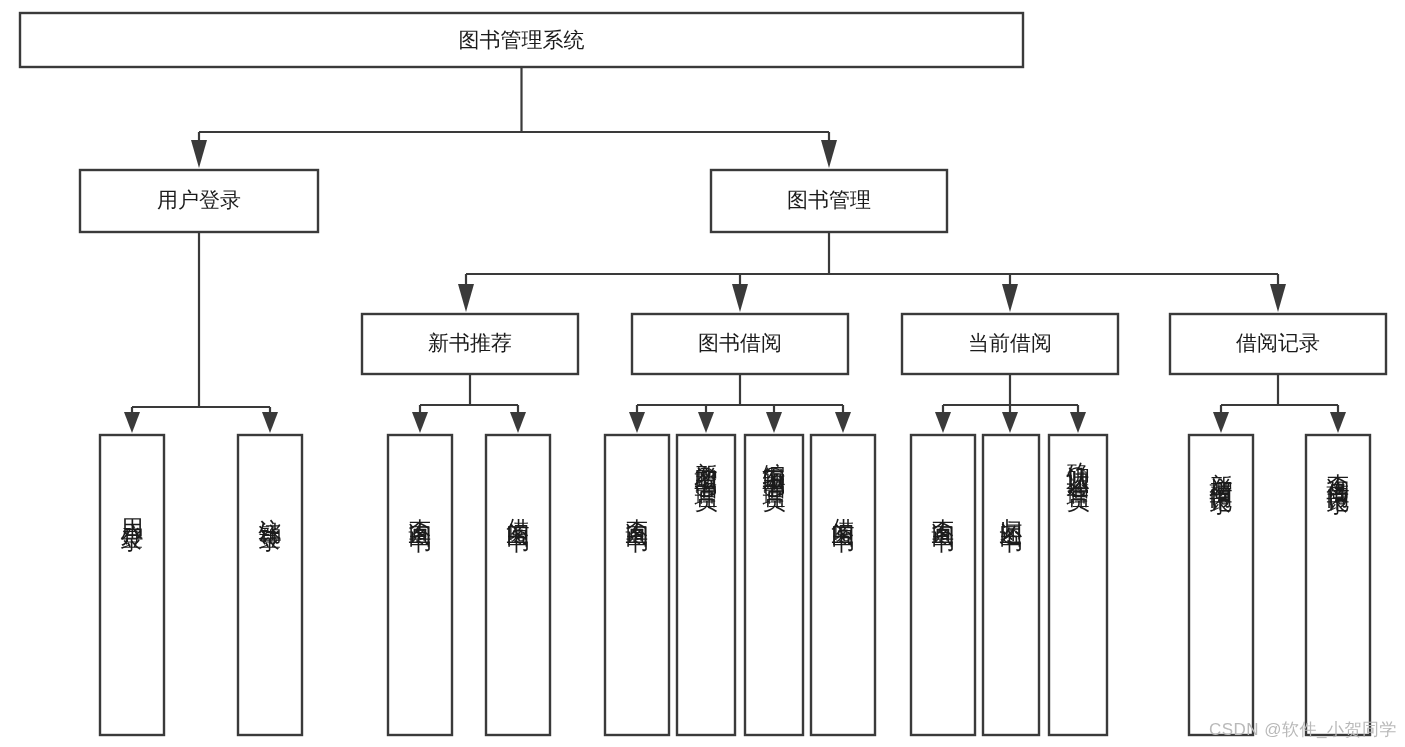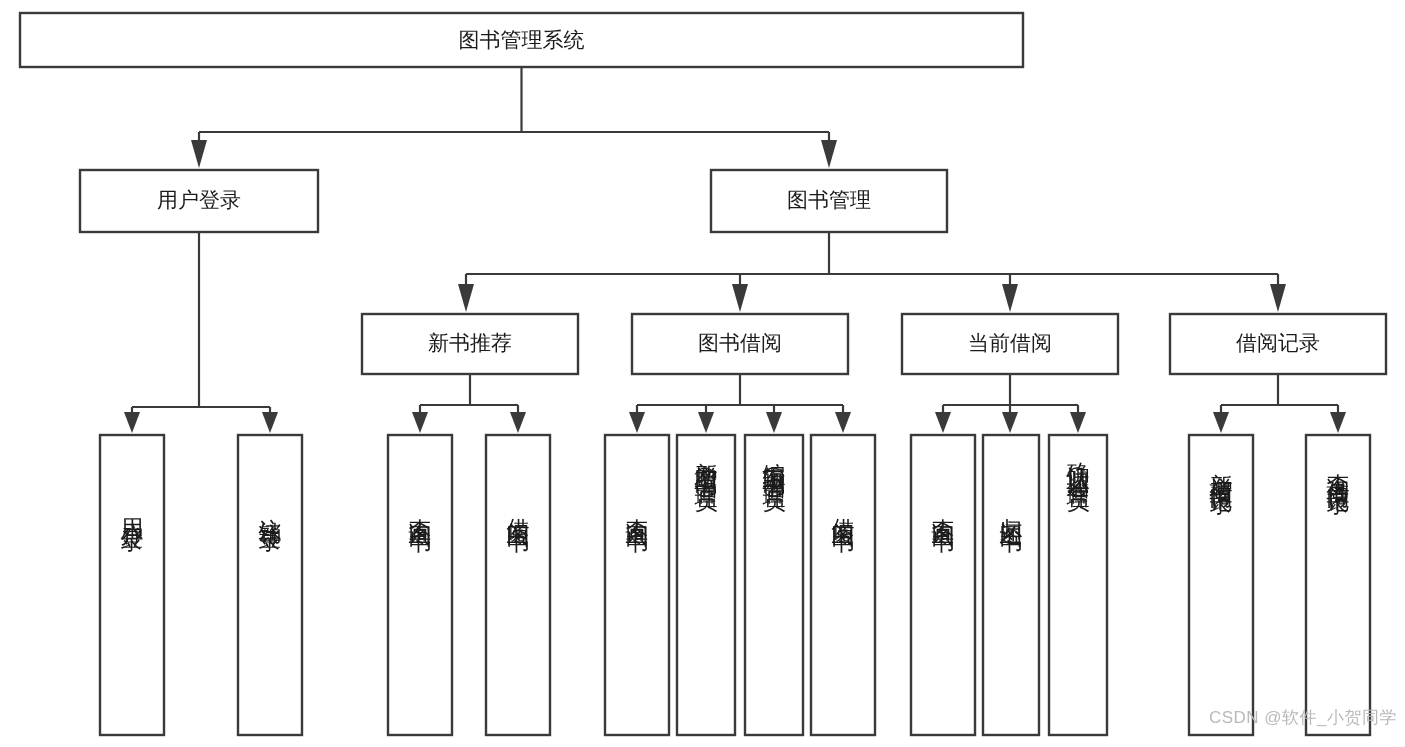--- a/index.html
+++ b/index.html
@@ -64,21 +64,21 @@
     font-family: "Liberation Sans", "DejaVu Sans", sans-serif;
     font-size: 23px;
     line-height: 1;
     letter-spacing: 4px;
     color: #1b1b1b;
     white-space: nowrap;
   }
   .watermark {
     position: absolute;
     right: 8px;
-    bottom: 18px;
+    bottom: 6px;
     font-family: "Liberation Sans", "DejaVu Sans", sans-serif;
     font-size: 17px;
     color: #b9b9b9;
     letter-spacing: 0.5px;
     white-space: nowrap;
   }
 </style>
 </head>
 <body>
 

